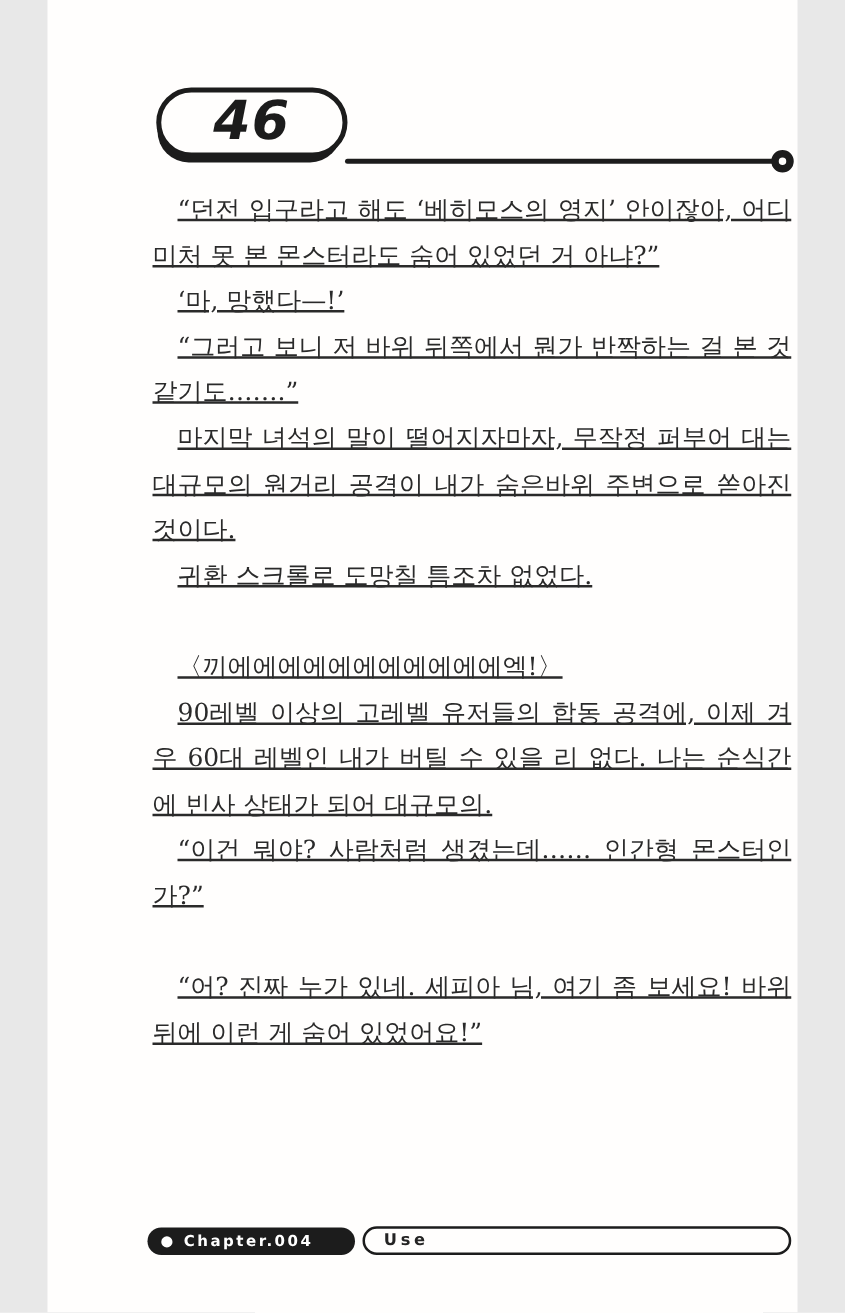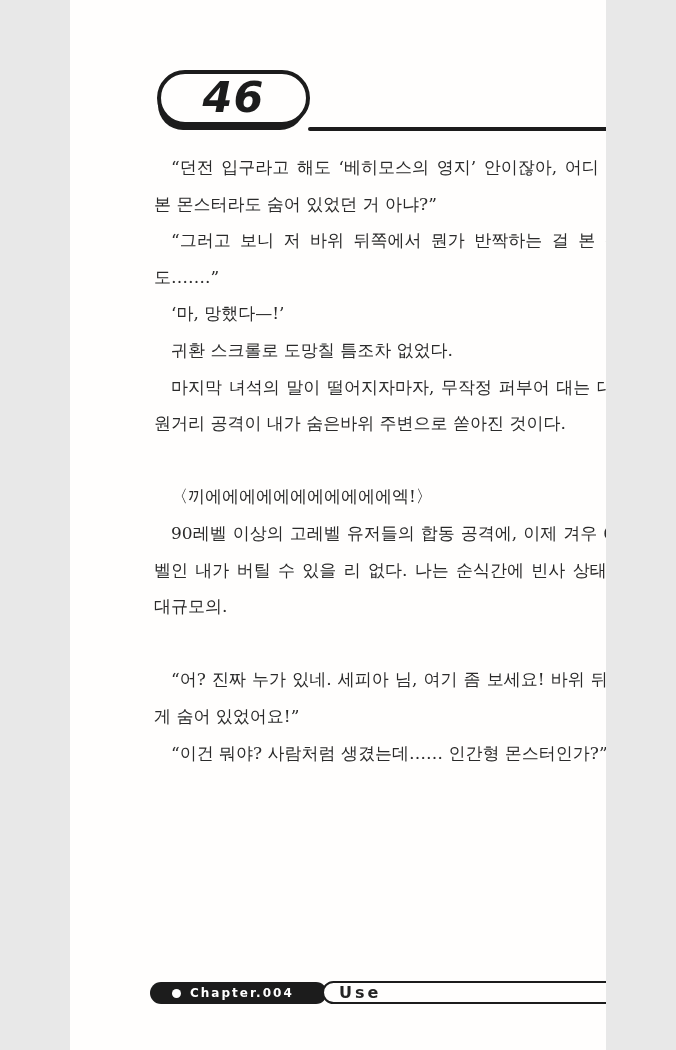--- a/index.html
+++ b/index.html
@@ -1,18 +1,18 @@
 <!DOCTYPE html>
 <html><head>
 <meta charset="utf-8">
 <style>
   html, body { margin: 0; padding: 0; background: #e8e8e8; }
   .page {
     position: relative;
-    width: 536px;
+    width: 600px;
     height: 1050px;
     margin: 0 auto;
     background: #fffefd;
     overflow: hidden;
     font-family: "DejaVu Serif", serif;
   }
 
   
   .badge {
     position: absolute;
@@ -49,37 +49,38 @@
     border: 6px solid #1c1c1c;
     border-radius: 50%;
     background: #fffefd;
   }
 
   
   .bodytext {
     position: absolute;
     left: 84px; top: 149px;
     width: 511px;
-    font-size: 17px;
+    font-size: 20px;
     line-height: 36.6px;
     color: #2a2a2a;
     text-align: justify;
     word-break: break-all;
+    text-decoration: underline;
   }
   .para { margin: 0; text-indent: 1em; }
   .para.gap { margin-top: 36.6px; }
 
   
   .chapter-pill {
     position: absolute;
     left: 80px; top: 982px;
     width: 166px; height: 22px;
     background: #1c1c1c;
     border-radius: 12px;
-    display: flex; align-items: center; padding-left: 11px;
+    display: flex; align-items: center;
   }
   .dot {
     flex: none;
     width: 9px; height: 9px;
     border-radius: 50%;
     background: #ffffff;
     margin: 0 9px 0 11px;
   }
   .chapter-text {
     font-family: "DejaVu Sans", sans-serif;
@@ -95,48 +96,48 @@
     width: 343px; height: 23px;
     box-sizing: border-box;
     border: 2px solid #1c1c1c;
     border-radius: 12px;
     background: #fffefd;
     display: flex; align-items: center;
     padding-left: 15px;
   }
   .use-text {
     font-family: "DejaVu Sans", sans-serif;
-    font-size: 16px;
+    font-size: 13px;
     font-weight: 700;
     color: #242424;
     letter-spacing: 3px;
   }
 </style>
 </head>
 <body>
 
 <div class="page">
 
   <div class="badge">
     <span class="badge-num">46</span>
   </div>
   <div class="rule"></div>
   <div class="ring"></div>
 
   <div class="bodytext">
 
   <p class="para">“던전 입구라고 해도 ‘베히모스의 영지’ 안이잖아, 어디 미처 못 본 몬스터라도 숨어 있었던 거 아냐?”</p>
+      <p class="para">‘마, 망했다—!’</p>
       <p class="para">“그러고 보니 저 바위 뒤쪽에서 뭔가 반짝하는 걸 본 것 같기도…….”</p>
-      <p class="para">‘마, 망했다—!’</p>
+      <p class="para">마지막 녀석의 말이 떨어지자마자, 무작정 퍼부어 대는 대규모의 원거리 공격이 내가 숨은바위 주변으로 쏟아진 것이다.</p>
       <p class="para">귀환 스크롤로 도망칠 틈조차 없었다.</p>
-      <p class="para">마지막 녀석의 말이 떨어지자마자, 무작정 퍼부어 대는 대규모의 원거리 공격이 내가 숨은바위 주변으로 쏟아진 것이다.</p>
       <p class="para gap">〈끼에에에에에에에에에에에엑!〉</p>
       <p class="para">90레벨 이상의 고레벨 유저들의 합동 공격에, 이제 겨우 60대 레벨인 내가 버틸 수 있을 리 없다. 나는 순식간에 빈사 상태가 되어 대규모의.</p>
+      <p class="para">“이건 뭐야? 사람처럼 생겼는데…… 인간형 몬스터인가?”</p>
       <p class="para gap">“어? 진짜 누가 있네. 세피아 님, 여기 좀 보세요! 바위 뒤에 이런 게 숨어 있었어요!”</p>
-      <p class="para">“이건 뭐야? 사람처럼 생겼는데…… 인간형 몬스터인가?”</p>
     </div>
 
   <div class="chapter-pill">
     <span class="dot"></span>
     <span class="chapter-text">Chapter.004</span>
   </div>
   <div class="use-pill">
     <span class="use-text">Use</span>
   </div>
 

